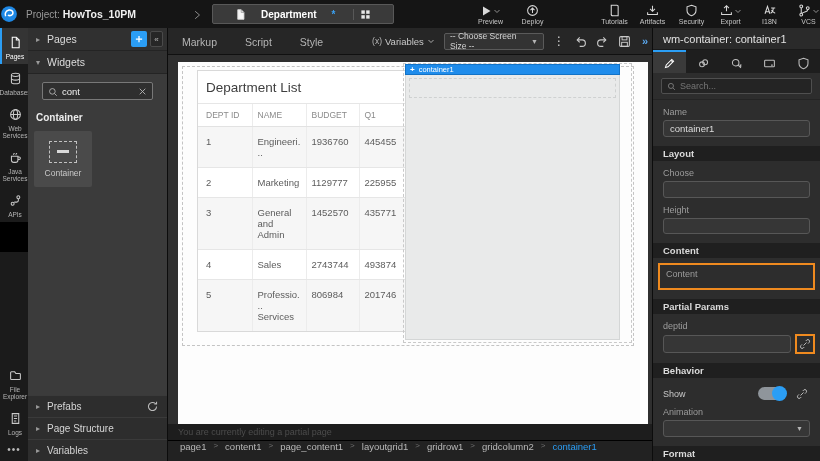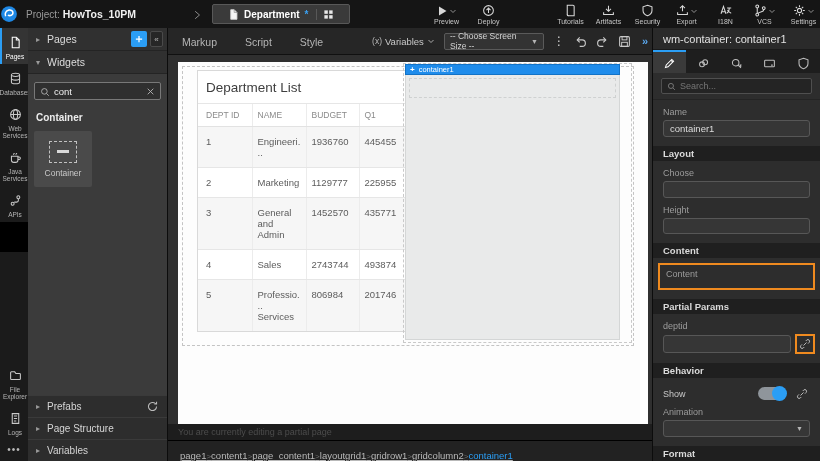--- a/index.html
+++ b/index.html
@@ -8,21 +8,21 @@
   #app { position:relative; width:820px; height:461px; background:#161616; overflow:hidden; color:#ddd; }
 
   svg.ic { display:inline-block; vertical-align:middle; }
 
   
   .topbar { position:absolute; left:0; top:0; width:820px; height:28px; background:#151515; display:flex; align-items:center; z-index:5; }
   .logo { width:30px; height:28px; display:flex; align-items:center; justify-content:center; }
   .proj { font-size:10px; color:#9a9a9a; margin-left:8px; white-space:nowrap; }
   .proj b { color:#f0f0f0; font-size:10.5px; }
   .tb-chev { margin-left:56px; color:#8a8a8a; }
-  .page-tab { display:flex; align-items:center; gap:5px; margin-left:10px; height:20px; background:#3a3a3a; border:1px solid #585858; border-radius:2px; padding:0 15px; }
+  .page-tab { display:flex; align-items:center; gap:15px; margin-left:10px; height:20px; background:#3a3a3a; border:1px solid #585858; border-radius:2px; padding:0 22px; }
   .page-tab b { font-size:10px; color:#fff; }
   .page-tab .dirty { color:#3ba1f2; font-size:10px; font-weight:bold; }
   .page-tab .grid-seg { border-left:1px solid #585858; padding-left:6px; margin-left:2px; color:#e8e8e8; display:flex; align-items:center; }
   .tb-actions { display:flex; align-items:flex-start; }
   .tb-action { display:flex; flex-direction:column; align-items:center; width:38px; color:#d8d8d8; cursor:pointer; }
   .tb-action .lbl { font-size:7px; color:#c6c6c6; margin-top:1px; white-space:nowrap; }
   .tb-action .irow { display:flex; align-items:center; height:13px; }
   .tb-action .cv { color:#9c9c9c; margin-left:1px; }
   .tb-left { margin-left:78px; gap:4px; }
   .tb-left .tut-gap { margin-left:40px; }
@@ -42,21 +42,21 @@
   .rail-spacer { flex:1; }
   .rail-more { text-align:center; color:#bbb; font-size:10px; letter-spacing:1px; padding:4px 0 6px; cursor:pointer; }
 
   
   .lpanel { width:140px; background:#2d2d2d; display:flex; flex-direction:column; border-right:1px solid #0c0c0c; }
   .lp-row { height:23px; background:#303030; border-bottom:1px solid #242424; display:flex; align-items:center; padding:0 4px 0 8px; font-size:10.5px; color:#dcdcdc; cursor:pointer; }
   .lp-row .tri { color:#9a9a9a; font-size:8px; margin-right:7px; }
   .plus-btn { width:16px; height:16px; background:#2b9ef5; border-radius:2px; color:#fff; display:flex; align-items:center; justify-content:center; margin-left:auto; cursor:pointer; }
   .coll-btn { width:13px; height:16px; background:#262626; border:1px solid #4a4a4a; border-radius:2px; color:#bbb; font-size:8px; display:flex; align-items:center; justify-content:center; margin-left:3px; cursor:pointer; }
   .lp-body { flex:1; background:#3b3b3b; overflow:hidden; }
-  .search-wrap { padding:8px 6px 6px; }
+  .search-wrap { padding:8px 14px 6px; }
   .search-box { height:18px; background:#2f2f2f; border:1px solid #787878; border-radius:2px; display:flex; align-items:center; padding:0 5px; gap:4px; }
   .search-box input { flex:1; background:transparent; border:0; outline:0; color:#f0f0f0; font-size:9.5px; width:70px; font-family:inherit; }
   .search-box .clr { color:#b5b5b5; cursor:pointer; }
   .cat-label { font-size:10px; font-weight:bold; color:#ececec; margin:6px 0 8px 8px; }
   .wtile { width:58px; height:56px; background:#4a4a4a; border-radius:2px; margin-left:6px; display:flex; flex-direction:column; align-items:center; justify-content:center; gap:5px; cursor:pointer; }
   .wtile .dash { width:28px; height:22px; border:1px dashed #c2c2c2; display:flex; align-items:center; justify-content:center; }
   .wtile .dash i { display:block; width:12px; height:3px; background:#d9d9d9; }
   .wtile .wl { font-size:8.5px; color:#c9c9c9; }
   .lp-bottom { background:#2d2d2d; }
   .lp-brow { height:22px; border-top:1px solid #3a3a3a; display:flex; align-items:center; padding:0 8px; font-size:10px; color:#d5d5d5; cursor:pointer; }
@@ -93,21 +93,21 @@
 
   .gridcol { position:absolute; left:225px; top:1px; width:229px; height:280px; border:1px dashed #c9c9c9; }
   .cwidget { position:absolute; left:227px; top:2px; width:215px; height:276px; }
   .cw-head { height:11px; background:#1f8ceb; color:#fff; font-size:7.5px; display:flex; align-items:center; gap:4px; padding:0 4px; border:1px solid #1272c6; }
   .cw-head .pl { font-size:8px; font-weight:bold; }
   .cw-body { height:265px; background:#e9eaea; border:1px solid #d4d6d6; border-top:0; position:relative; }
   .cw-inner { position:absolute; left:3px; right:3px; top:3px; height:20px; border:1px dashed #cfd1d1; }
 
   .partial-bar { position:absolute; left:0; right:0; bottom:0; height:16px; background:#1d1d1d; color:#4c4c4c; font-size:9px; display:flex; align-items:center; padding-left:10px; }
 
-  .breadcrumb { height:21px; background:#222; border-top:1px solid #000; display:flex; align-items:flex-end; padding-left:12px; font-size:9.5px; color:#b9b9b9;text-decoration:underline; }
+  .breadcrumb { height:21px; background:#222; border-top:1px solid #000; display:flex; align-items:flex-start; gap:7px; padding-left:12px; font-size:9.5px; color:#b9b9b9; }
   .breadcrumb .sep { color:#6f6f6f; font-size:8px; }
   .breadcrumb .bc:last-of-type { color:#2b9ef5; }
   .breadcrumb .bc { cursor:pointer; }
 
   
   .rpanel { width:168px; background:#2d2d2d; display:flex; flex-direction:column; overflow:hidden; border-left:1px solid #0c0c0c; }
   .rp-header { height:24px; background:#2a2a2a; border-bottom:1px solid #1a1a1a; display:flex; align-items:center; padding-left:10px; font-size:11px; color:#e2e2e2; }
   .rp-tabs { height:24px; display:flex; background:#1e1e1e; }
   .rp-tab { flex:1; display:flex; align-items:center; justify-content:center; color:#bdbdbd; cursor:pointer; border-top:2px solid transparent; }
   .rp-tab.active { background:#3a3a3a; border-top:2px solid #2b9ef5; color:#fff; }

